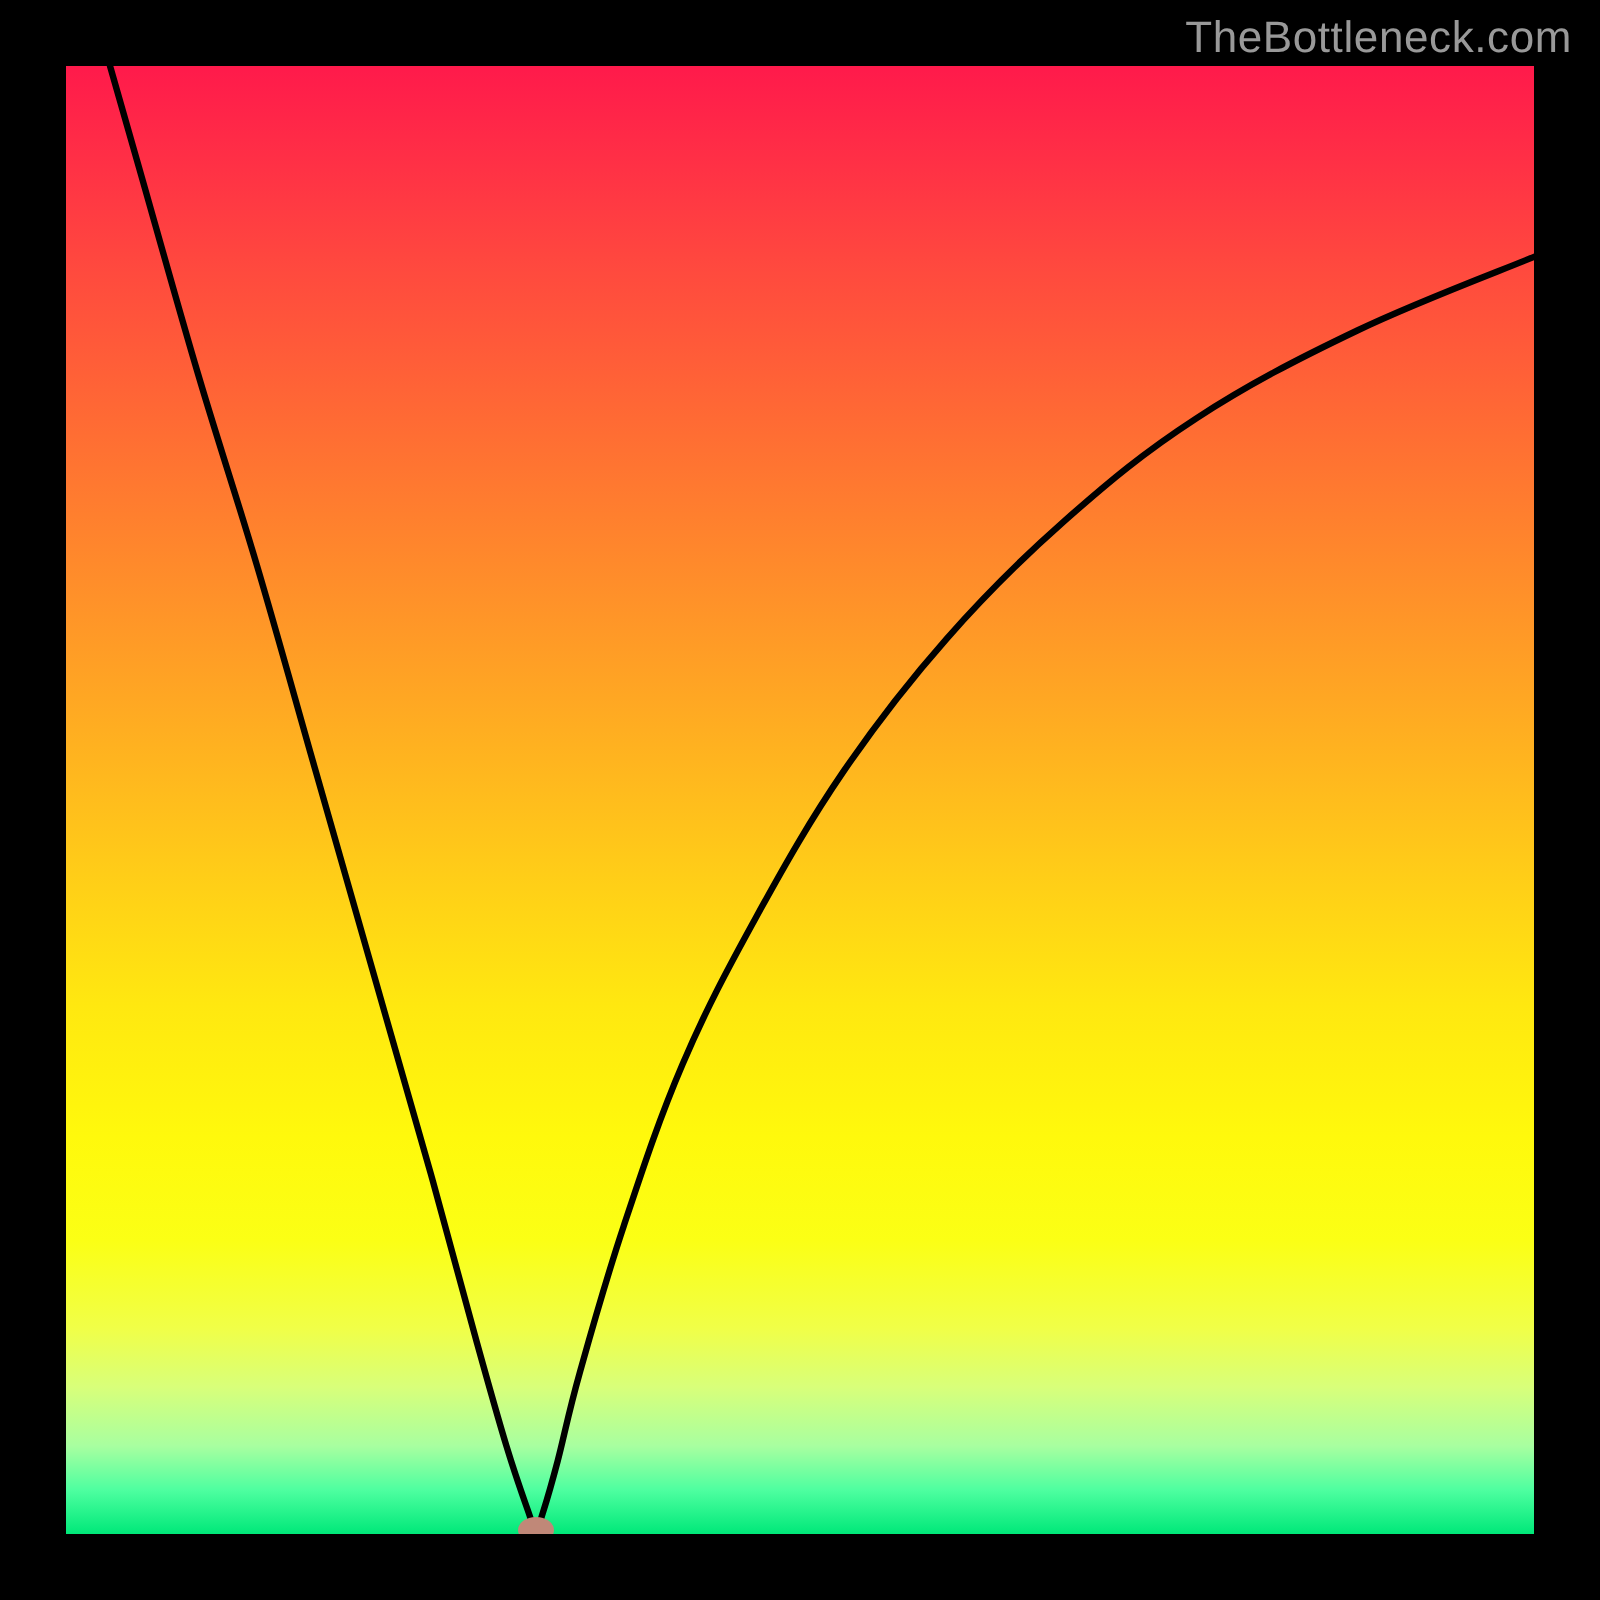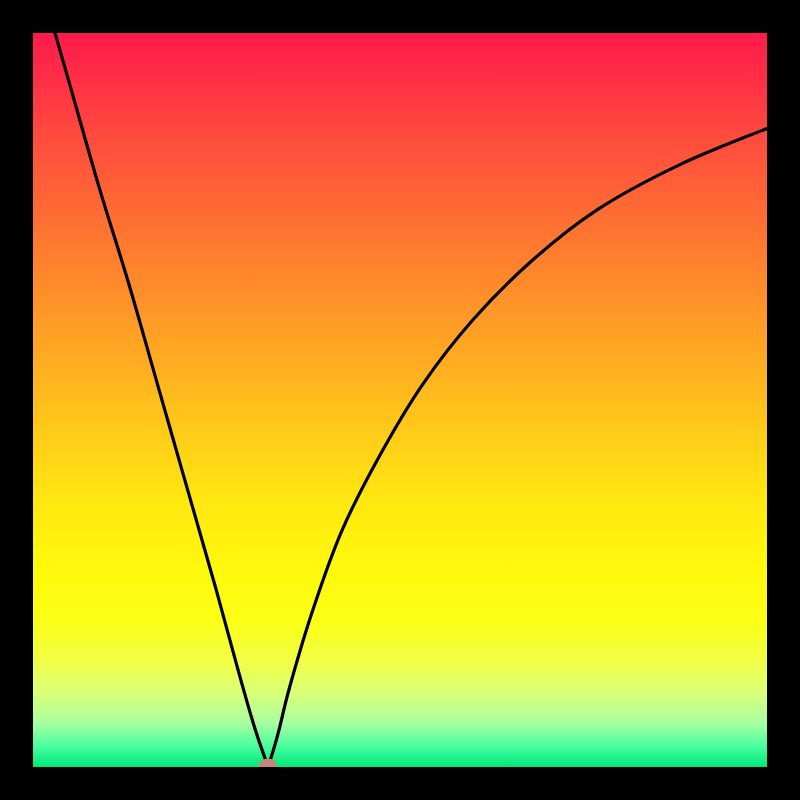--- a/index.html
+++ b/index.html
@@ -82,13 +82,14 @@
   <div class="plot-area">
     <div class="gradient-bg"></div>
 
     <svg class="curve" viewBox="0 0 734 734" preserveAspectRatio="none">
       <path id="curve-path" d="M 22.02 0.00 C 24.66 9.25, 28.77 23.63, 36.70 51.38 C 44.63 79.13, 55.49 118.47, 66.06 154.14 C 76.63 189.81, 84.85 213.89, 95.42 249.56 C 105.99 285.23, 114.21 315.33, 124.78 352.32 C 135.35 389.31, 143.57 418.09, 154.14 455.08 C 164.71 492.07, 174.25 524.81, 183.50 557.84 C 192.75 590.87, 198.91 614.80, 205.52 638.58 C 212.13 662.36, 215.58 674.77, 220.20 689.96 C 224.82 705.15, 228.57 715.46, 231.21 722.99 C 233.85 730.52, 233.56 731.80, 234.88 731.80 C 236.20 731.80, 236.57 729.20, 238.55 722.99 C 240.53 716.78, 242.59 709.85, 245.89 697.30 C 249.19 684.75, 250.95 674.40, 256.90 653.26 C 262.85 632.12, 269.67 607.61, 278.92 579.86 C 288.17 552.11, 296.39 526.87, 308.28 499.12 C 320.17 471.37, 330.45 452.14, 344.98 425.72 C 359.51 399.30, 371.84 377.42, 389.02 352.32 C 406.20 327.22, 420.58 308.72, 440.40 286.26 C 460.22 263.80, 476.66 247.36, 499.12 227.54 C 521.58 207.72, 538.76 193.34, 565.18 176.16 C 591.60 158.98, 615.53 146.65, 645.92 132.12 C 676.31 117.59, 718.15 102.03, 734.00 95.42" fill="none" stroke="#000" stroke-width="3.2" stroke-linejoin="round" stroke-linecap="round"></path>
     </svg>
 
     <div id="marker" class="marker" style="left: 234.88px; top: 731.798px; background: rgb(192, 136, 120);"></div>
   </div>
 
+  <div class="watermark">TheBottleneck.com</div>
 </div>
 
 </body></html>

